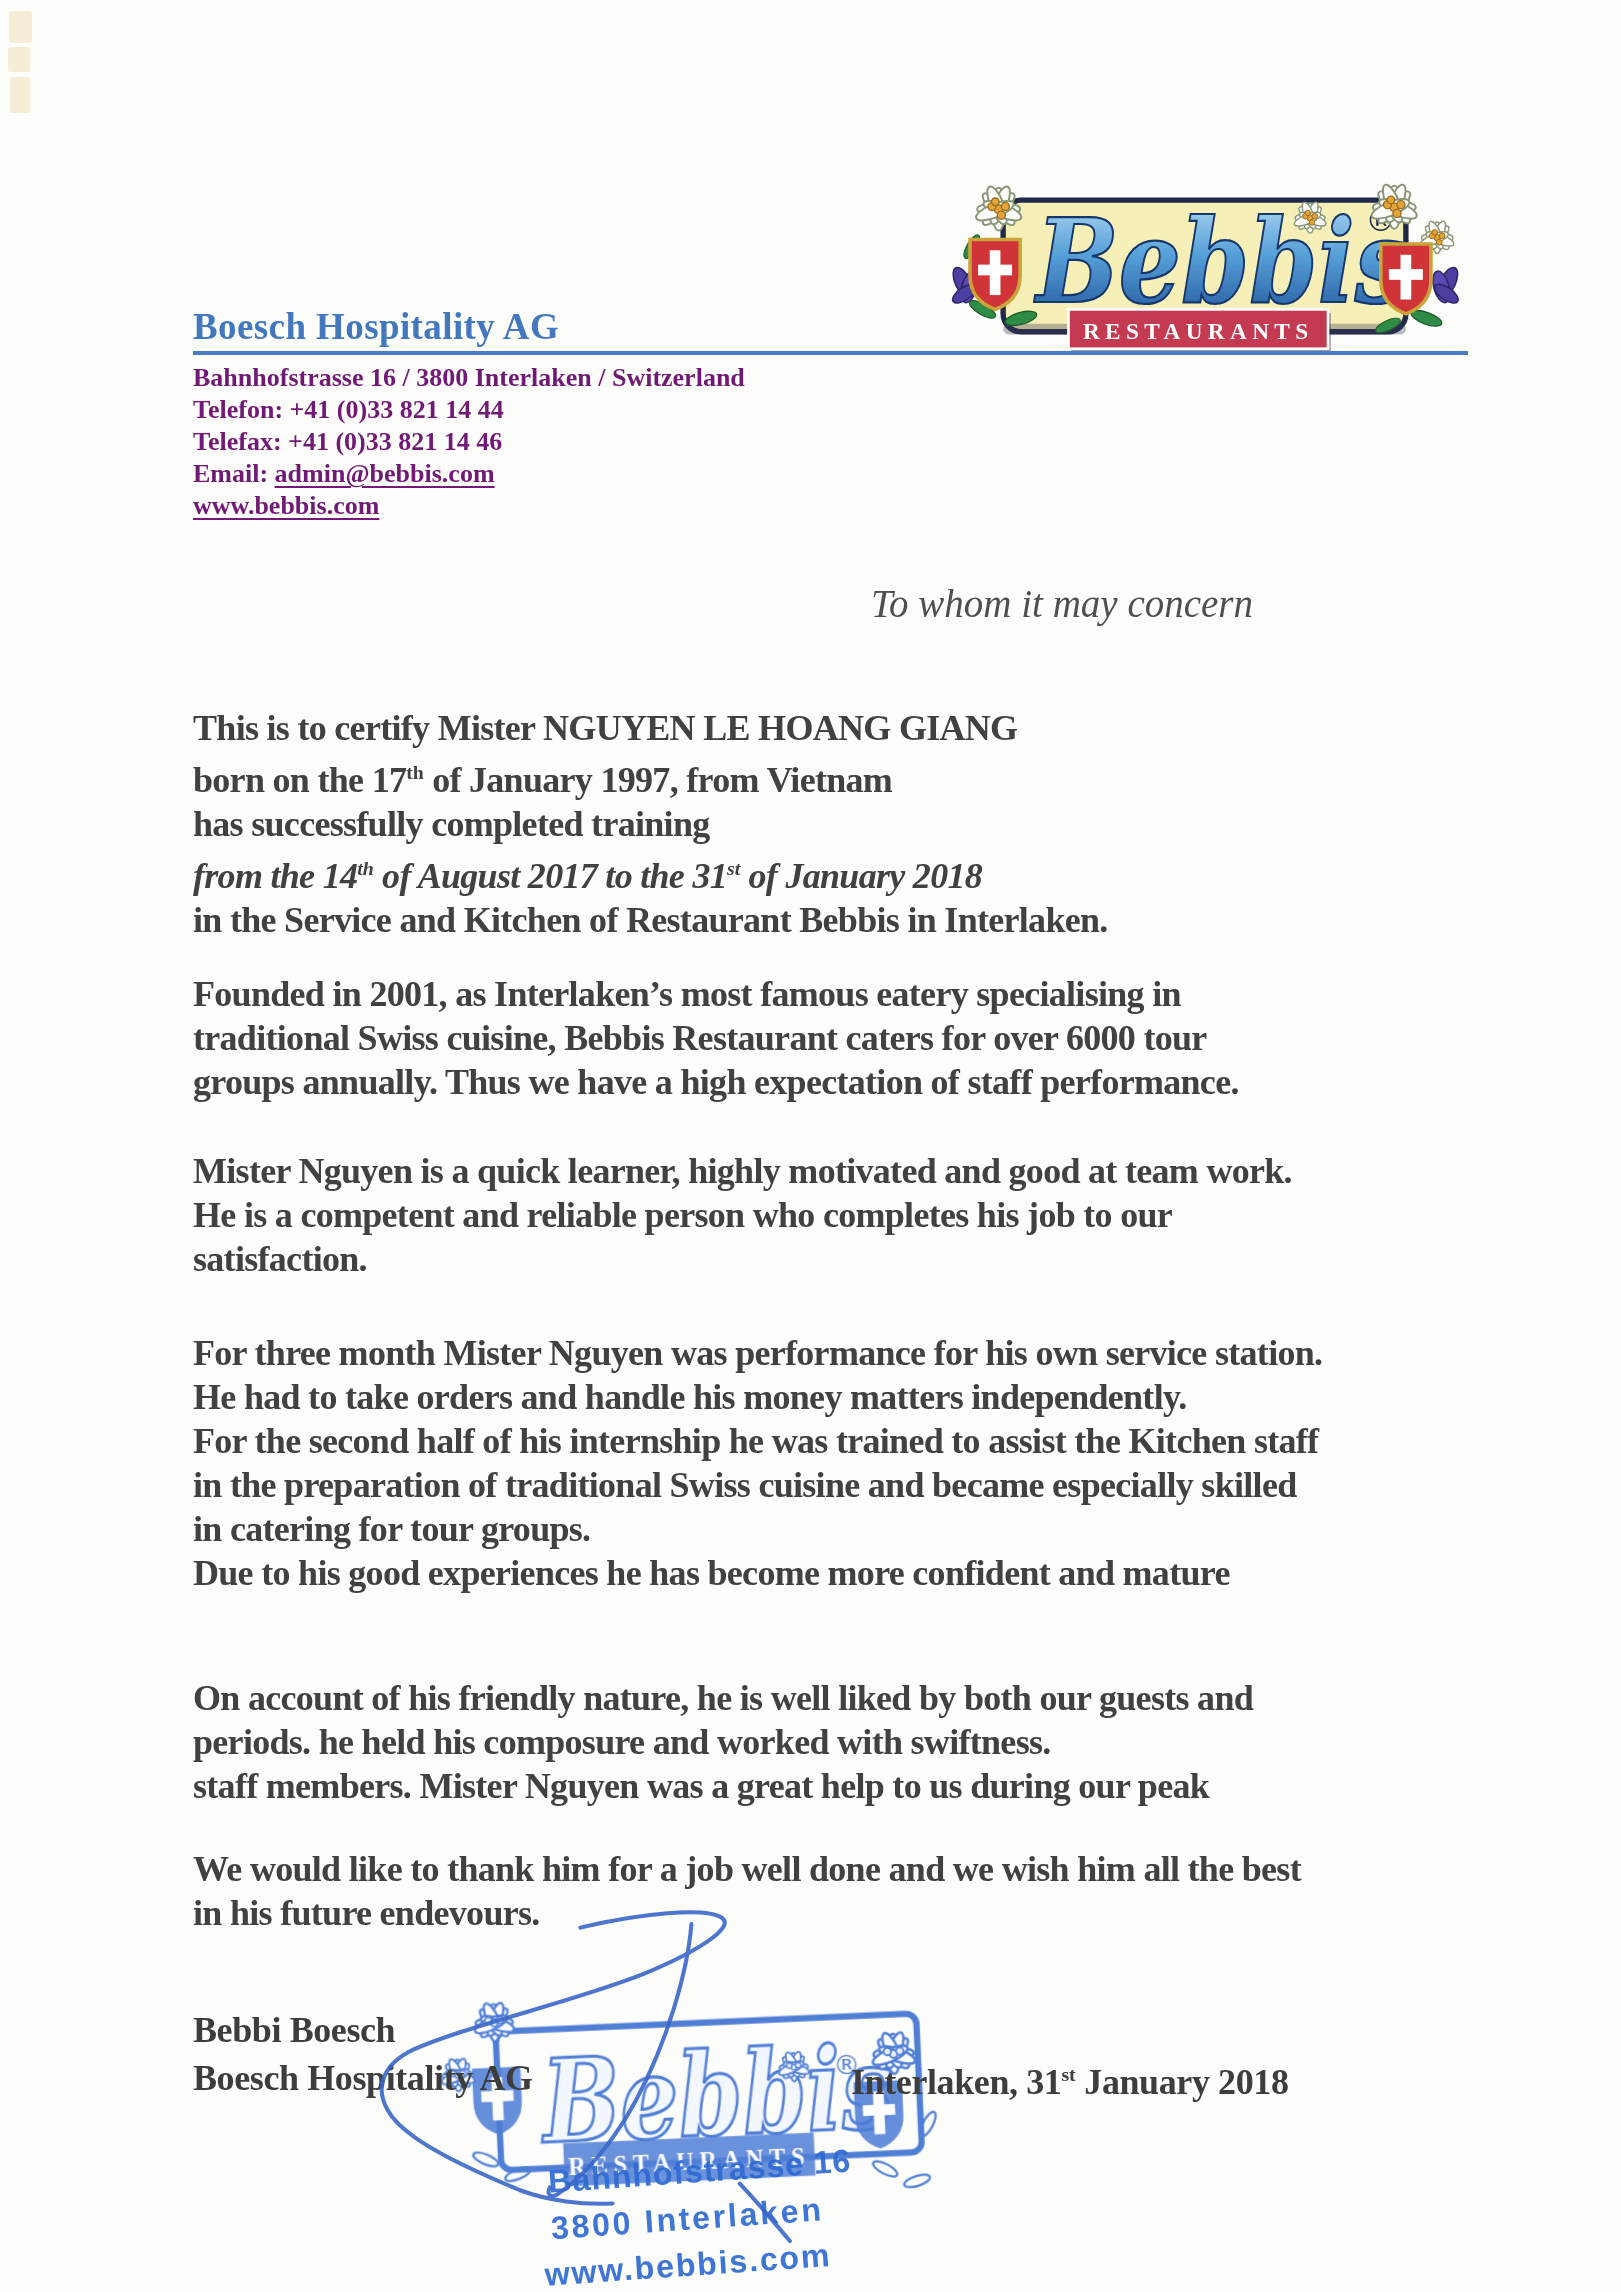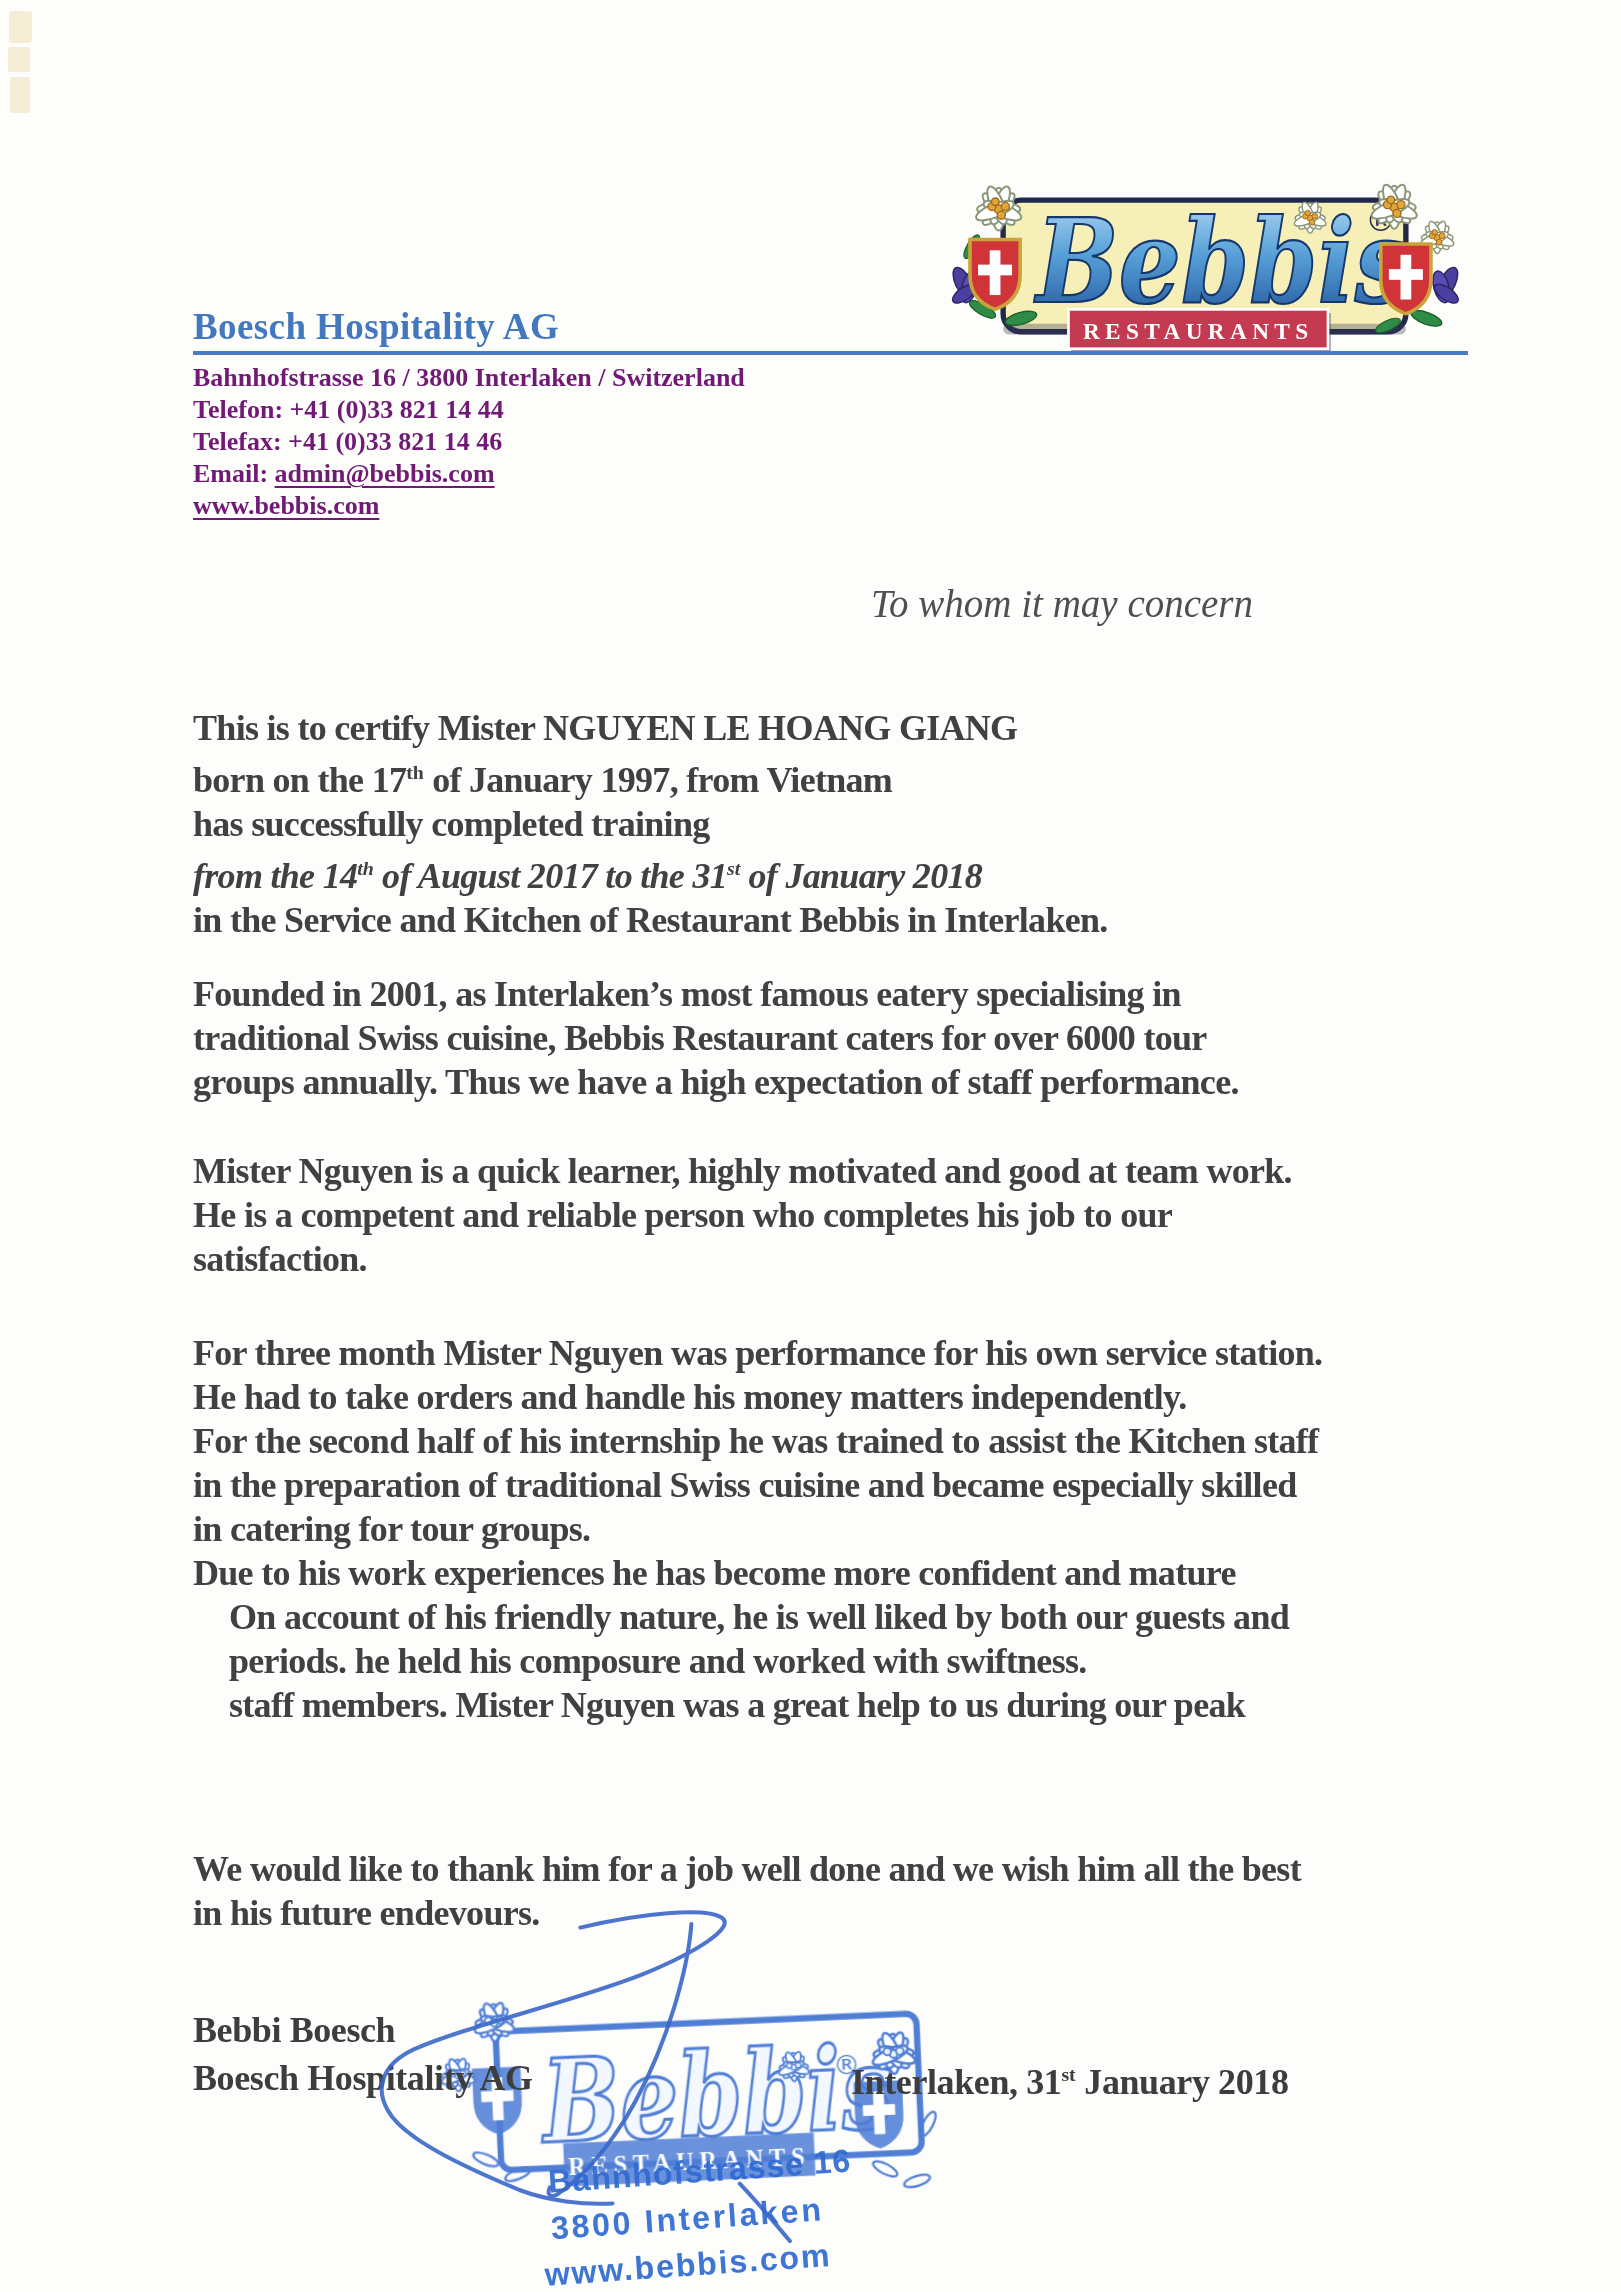--- a/index.html
+++ b/index.html
@@ -167,23 +167,23 @@
         <div class="line">Mister Nguyen is a quick learner, highly motivated and good at team work.</div>
         <div class="line">He is a competent and reliable person who completes his job to our</div>
         <div class="line">satisfaction.</div>
       </div>
       <div class="para" style="top: 1331px;">
         <div class="line">For three month Mister Nguyen was performance for his own service station.</div>
         <div class="line">He had to take orders and handle his money matters independently.</div>
         <div class="line">For the second half of his internship he was trained to assist the Kitchen staff</div>
         <div class="line">in the preparation of traditional Swiss cuisine and became especially skilled</div>
         <div class="line">in catering for tour groups.</div>
-        <div class="line">Due to his work experiences he has become more confident and mature</div>
-      </div>
-      <div class="para" style="top: 1595px; margin-left: 36px;">
+        <div class="line">Due to his good experiences he has become more confident and mature</div>
+      </div>
+      <div class="para" style="top: 1676px;">
         <div class="line">On account of his friendly nature, he is well liked by both our guests and</div>
         <div class="line">periods. he held his composure and worked with swiftness.</div>
         <div class="line">staff members. Mister Nguyen was a great help to us during our peak</div>
       </div>
       <div class="para" style="top: 1847px;">
         <div class="line">We would like to thank him for a job well done and we wish him all the best</div>
         <div class="line">in his future endevours.</div>
       </div>
     </div>
 

